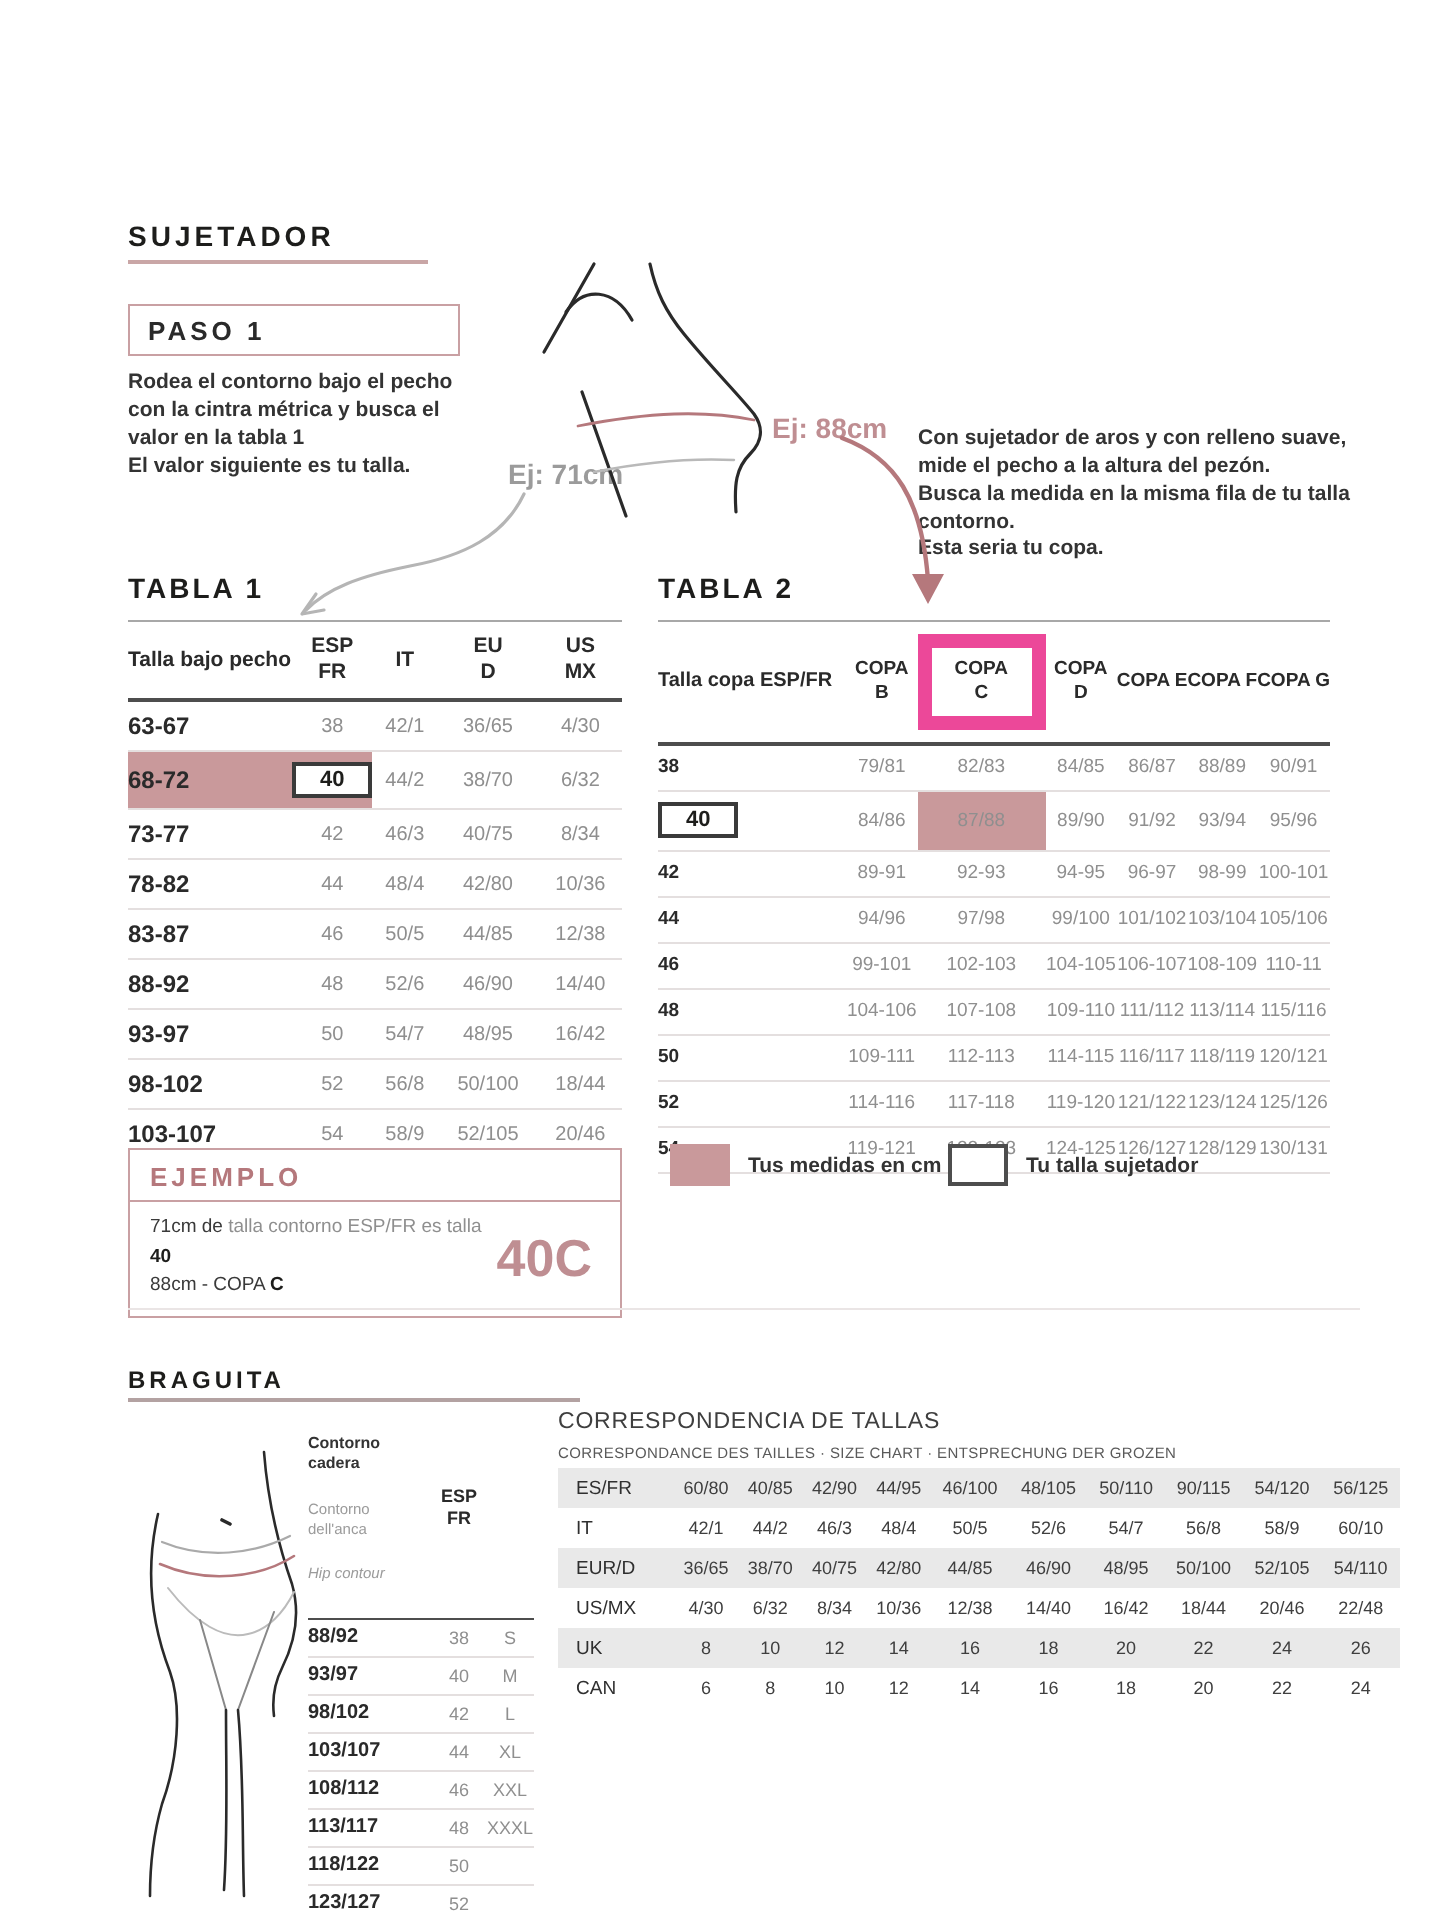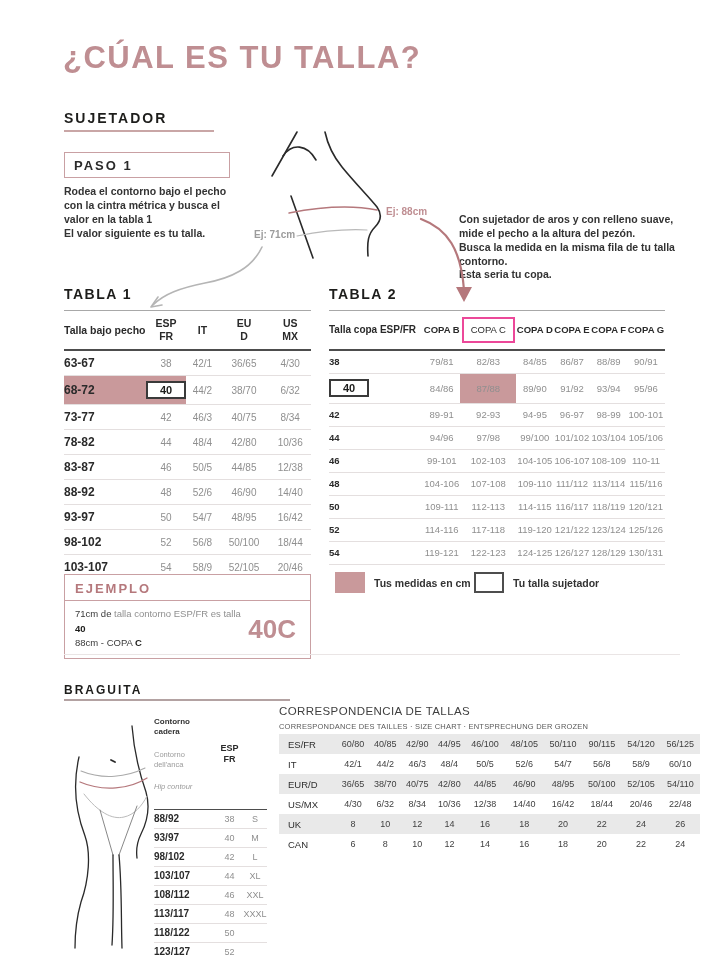--- a/index.html
+++ b/index.html
@@ -18,39 +18,39 @@
   
   .paso-box { height:26px; display:flex; align-items:center; padding-left:9px;
     font-size:13px; font-weight:700; letter-spacing:2px; color:#2a2a2a; background:#fff; }
   .paso1-box { left:64px; top:152px; width:166px; border:1px solid #c9a0a3; }
   .paso2-box { left:459px; top:182px; width:222px; border:1px solid #4d4d4d; }
   .paso-text { font-size:10.5px; font-weight:700; color:#333; line-height:1.32; white-space:pre-line; }
   .paso1-text { left:64px; top:185px; width:195px; }
   .paso2-text { left:459px; top:213px; width:236px; }
 
   
-  .ej-label { font-size:10px; font-weight:700; }
+  .ej-label { font-size:14px; font-weight:700; }
   .ej71 { left:254px; top:229px; color:#9b9b9b; }
   .ej88 { left:386px; top:206px; color:#bf8e92; }
 
   
   .tbl-wrap { position:absolute; }
   .tbl-title { font-size:14px; font-weight:700; letter-spacing:1.5px; color:#1d1d1b; height:24px; }
   table { border-collapse:collapse; width:100%; }
   thead tr { border-top:1px solid #a8a8a8; border-bottom:2px solid #4d4d4d; }
   th { font-size:10.5px; font-weight:700; color:#2a2a2a; text-align:center;
        padding:6px 0; white-space:pre-line; line-height:1.25; vertical-align:middle; }
   th:first-child { text-align:left; }
   tbody td { border-bottom:1px solid #e4dfdf; padding:5px 0; font-size:10px;
        color:#8f8f8f; text-align:center; vertical-align:middle; }
   tbody td:first-child { text-align:left; font-weight:700; color:#2a2a2a; font-size:12px; }
   td.pink { background:#c9999b; }
   span.box { display:inline-block; border:2px solid #3a3a3a; background:#fff;
        padding:1px 12px; font-weight:700; color:#1d1d1b; font-size:11px; }
-  span.head-box { display:inline-block; border:2px solid #ec4899; padding:5px 7px; font-weight:400; }
+  span.head-box { display:inline-block; border:7px solid #ec4899; padding:5px 7px; font-weight:700; }
 
   .t1-wrap { left:64px; top:286px; width:247px; }
   .t1 th:nth-child(1){ width:82px; } .t1 th:nth-child(2){ width:40px; }
   .t2-wrap { left:329px; top:286px; width:336px; }
   .t2 th { font-size:9.5px; }
   .t2 th:first-child { width:94px; font-size:10px; }
   .t2 tbody td { font-size:9.5px; padding:5.5px 0; }
 
   
   .ejemplo-box { left:64px; top:574px; width:247px; border:1.5px solid #c9a0a3; background:#fff; }
@@ -92,21 +92,20 @@
   .corr tbody td { border:none; padding:4.5px 0; font-size:9px; color:#3f3f3f; font-weight:400; }
   .corr tbody td:first-child { width:58px; padding-left:9px; font-size:9.5px; font-weight:400; color:#2f2f2f; }
 
   .overlay-svg { position:absolute; left:0; top:0; pointer-events:none; }
 </style>
 </head>
 <body>
 
 <div class="page">
 
-  <div class="abs main-title">¿CÚAL ES TU TALLA?</div>
 
   <div class="abs section-heading" style="left:64px; top:110px;">SUJETADOR</div>
   <div class="abs rose-rule" style="left:64px; top:130px; width:150px;"></div>
 
   <div class="abs paso-box paso1-box">
     <span>PASO 1</span>
   </div>
   <div class="abs paso-text paso1-text">Rodea el contorno bajo el pecho
 con la cintra métrica y busca el
 valor en la tabla 1

